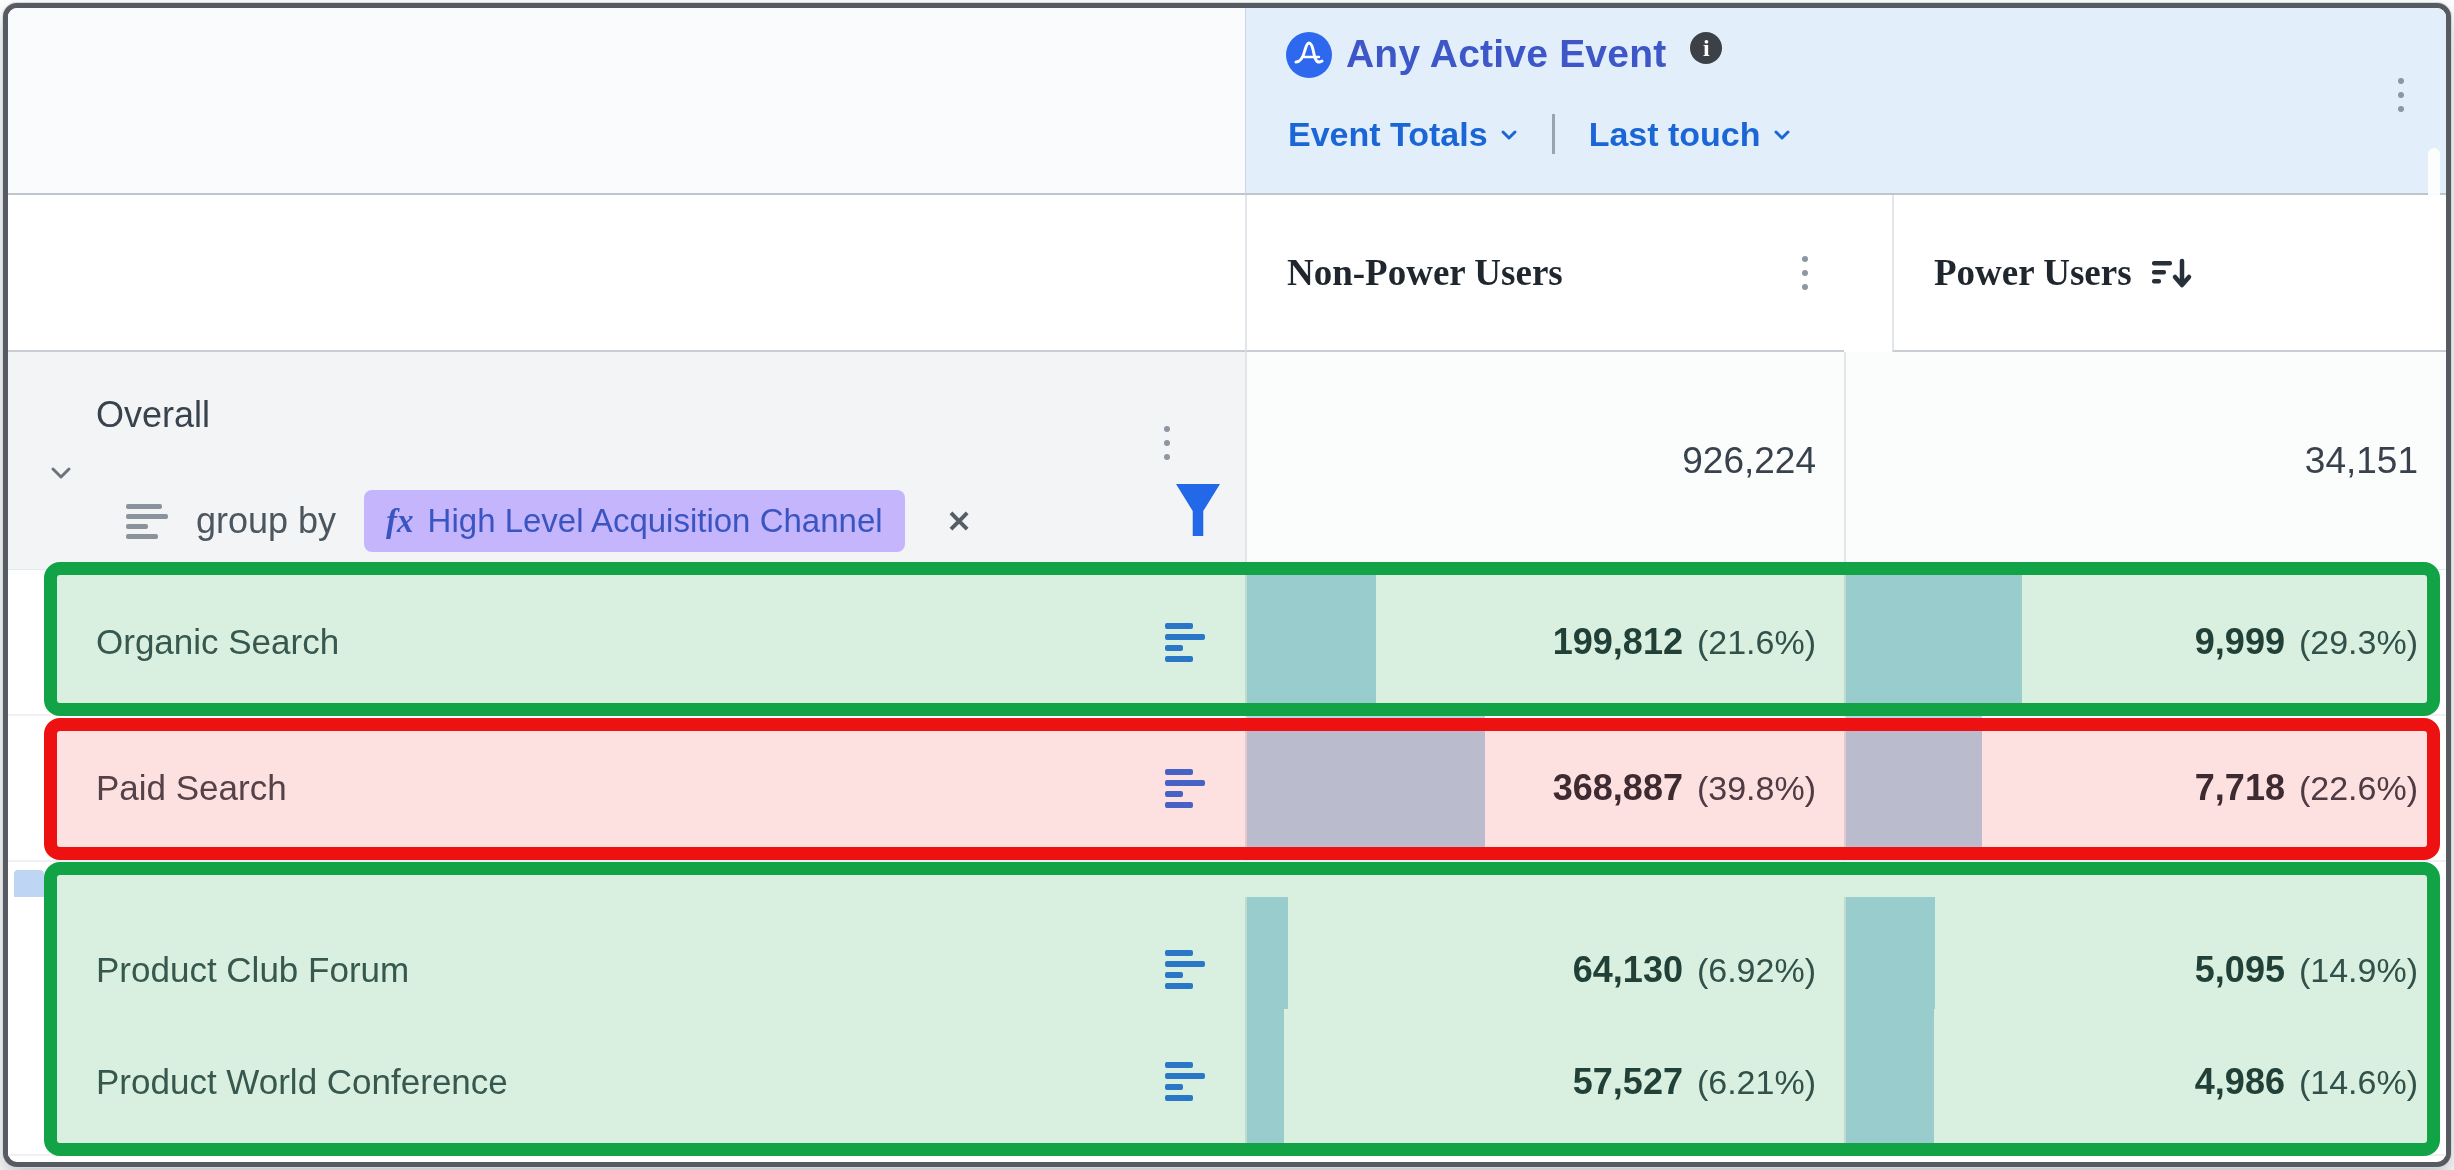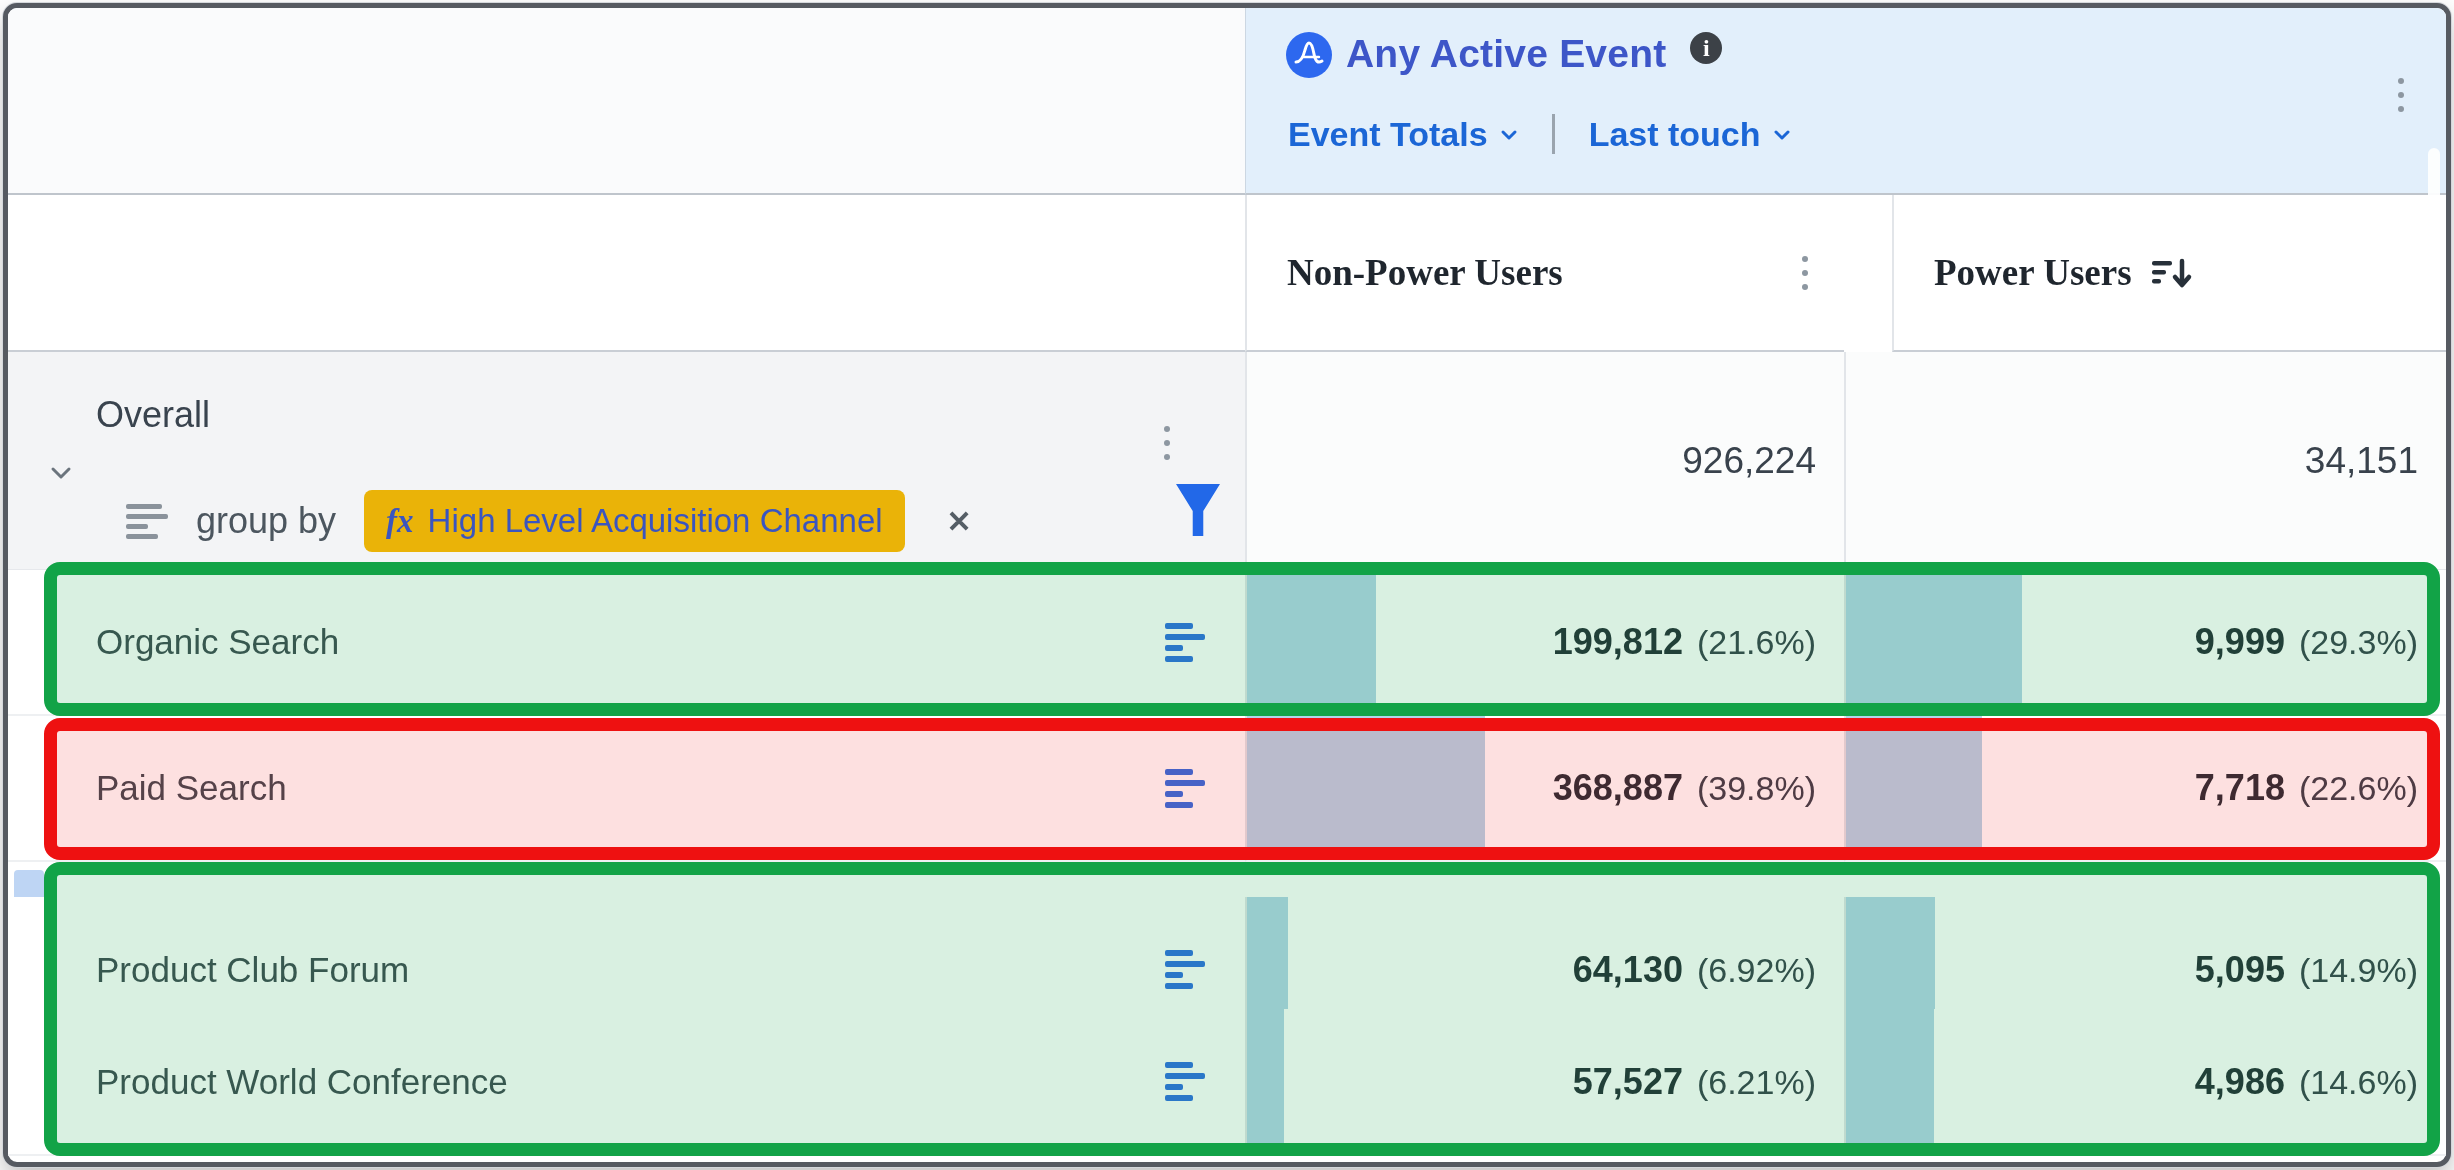--- a/index.html
+++ b/index.html
@@ -56,21 +56,21 @@
   .ov-p  { left:1836px; width:602px; }
   .ov-total { font-size:37px; font-weight:500; color:#39424c; }
   .ov-chev { left:40px; top:108px; }
   .ov-title { left:88px; top:42px; font-size:36px; color:#39434e; }
   .ov-kebab { left:1150px; top:68px; }
   .ov-line2 { left:118px; top:138px; display:flex; align-items:center; gap:28px; }
   .gb-icon i, .bars-icon i { display:block; border-radius:2px; }
   .gb-icon { display:flex; flex-direction:column; gap:5px; }
   .gb-icon i { height:5px; background:#8a929b; }
   .gb-text { font-size:36px; color:#4c565f; }
-  .chip { display:inline-flex; align-items:center; gap:14px; background:#eab308;
+  .chip { display:inline-flex; align-items:center; gap:14px; background:#c4b5fd;
           border-radius:8px; padding:12px 22px; cursor:pointer; }
   .fx { font-size:33px; font-style:italic; font-weight:600; color:#3a55c0;
         font-family:"Liberation Serif", serif; }
   .chip-label { font-size:33px; font-weight:500; color:#3a55c0; }
   .chip-x { font-size:30px; font-weight:700; color:#555e66; margin-left:14px; cursor:pointer; }
   .funnel { left:1168px; top:132px; width:44px; height:52px; background:#2268e8; cursor:pointer;
             clip-path:polygon(0 0,100% 0,62% 52%,62% 100%,38% 100%,38% 52%); }
 
   
   .drow-label { left:0; width:1237px; background:#ffffff; display:flex; align-items:center;

